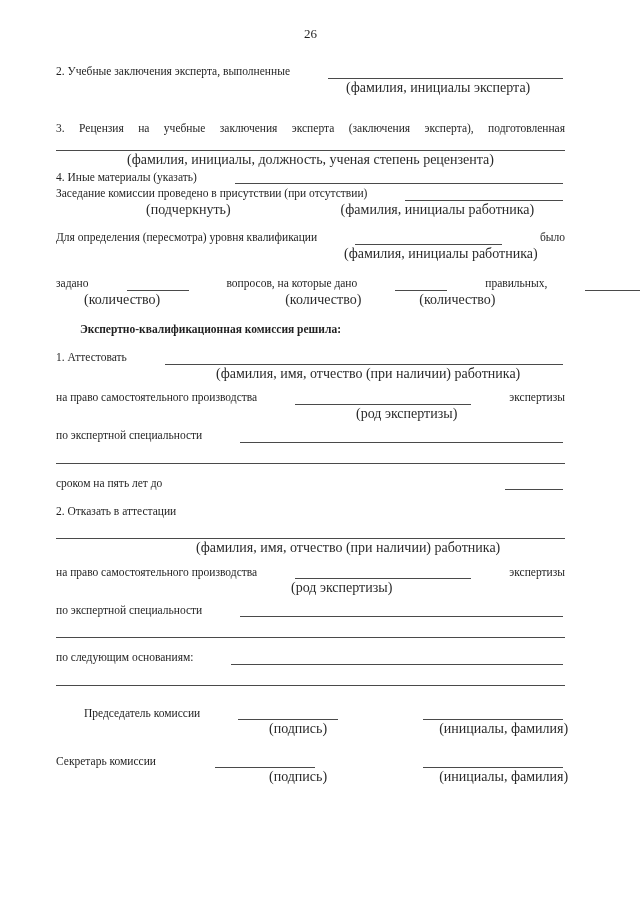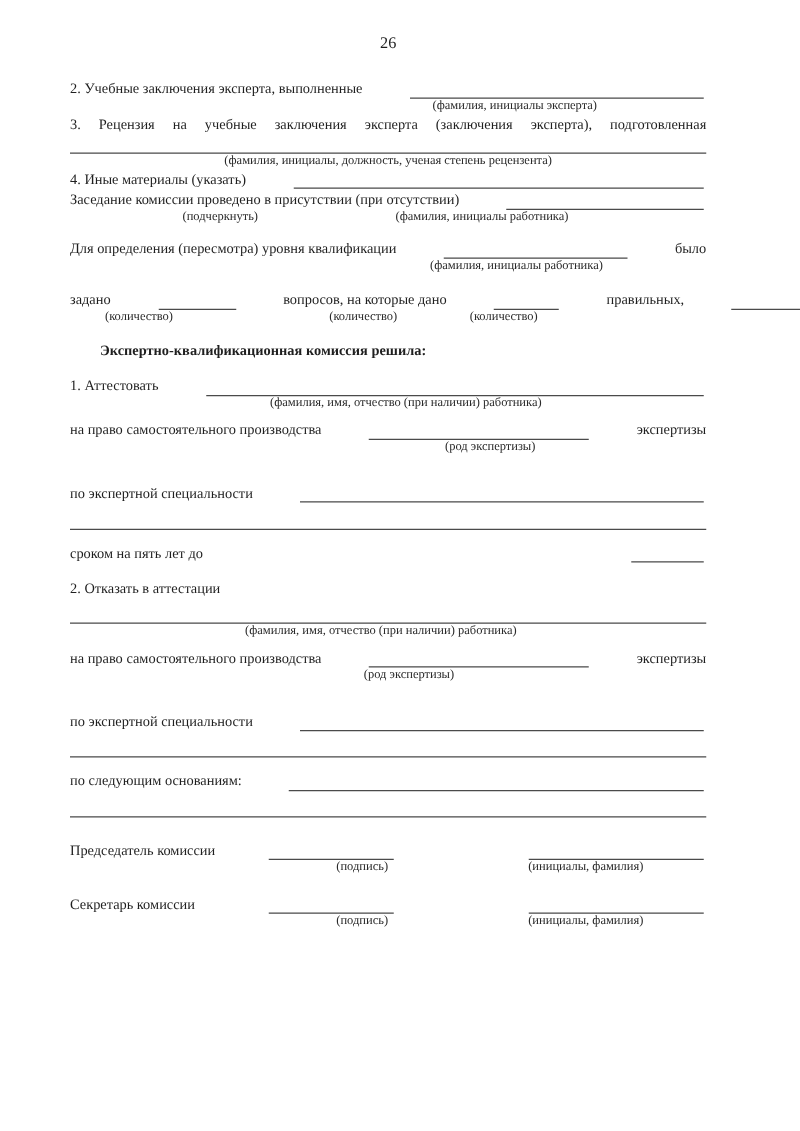--- a/index.html
+++ b/index.html
@@ -13,26 +13,26 @@
   .pageno { text-align:center; font-size:13px; margin-bottom:22px; }
   .row { display:flex; align-items:flex-end;gap:36px; }
   .t { white-space:nowrap; }
   .blank {
     flex:1 1 auto; border-bottom:1px solid #4a4a4a;
     height:1.05em; margin:0 2px;
   }
   .blank.fixed { flex:0 0 auto; }
   .fullline { border-bottom:1px solid #4a4a4a; height:1.05em; }
   .caprow { display:flex; align-items:flex-start; }
-  .cap { font-size:10px; color:#2a2a2a; white-space:nowrap; }
+  .cap { font-size:14px; color:#2a2a2a; white-space:nowrap; }
   .justify { text-align:justify; text-align-last:justify; }
   .bold { font-weight:bold; }
-  .mt2 { margin-top:2px; } .mt6 { margin-top:24px;align-items:center; }
-  .mt8 { margin-top:8px; } .mt10 { margin-top:2px; } .mt12 { margin-top:12px;justify-content:space-between; }
-  .mt14 { margin-top:14px; } .mt16 { margin-top:16px; } .mt20 { margin-top:20px; }
+  .mt2 { margin-top:2px; } .mt6 { margin-top:6px; }
+  .mt8 { margin-top:8px; } .mt10 { margin-top:25px; } .mt12 { margin-top:12px;justify-content:space-between; }
+  .mt14 { margin-top:14px; } .mt16 { margin-top:16px; } .mt20 { margin-top:20px;margin-left:28px; }
 </style>
 </head>
 <body>
 
 <div class="page">
 
   <div class="pageno">26</div>
 
   <div class="row">
     <span class="t">2. Учебные заключения эксперта, выполненные</span>

